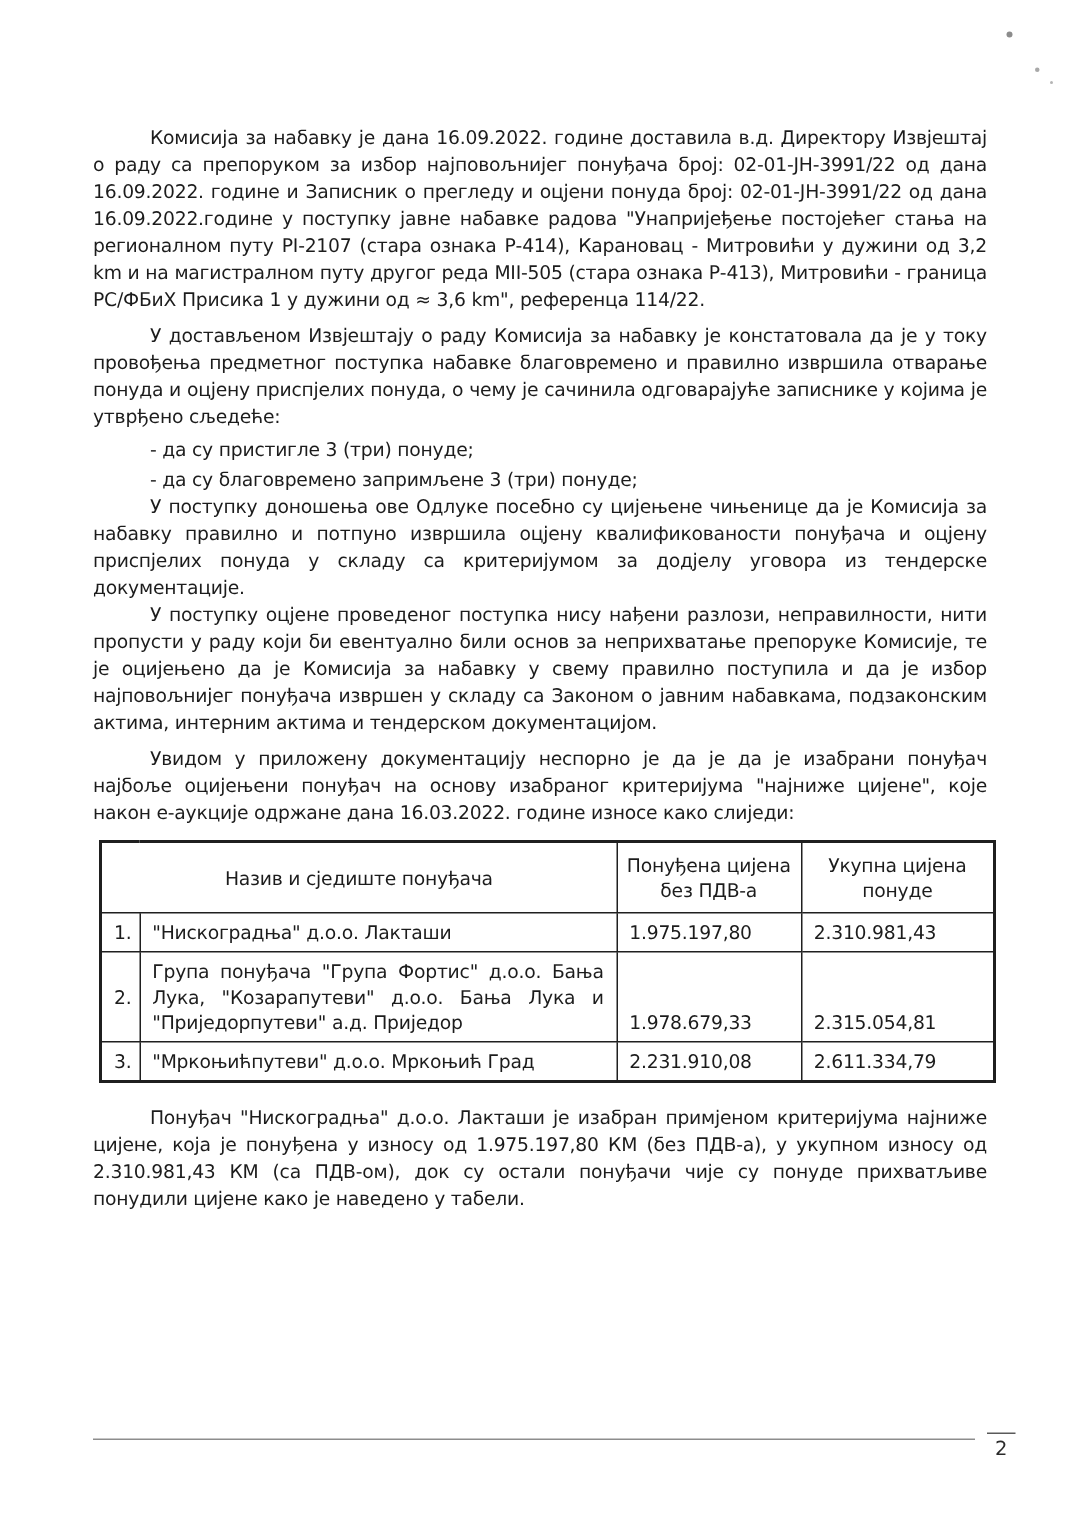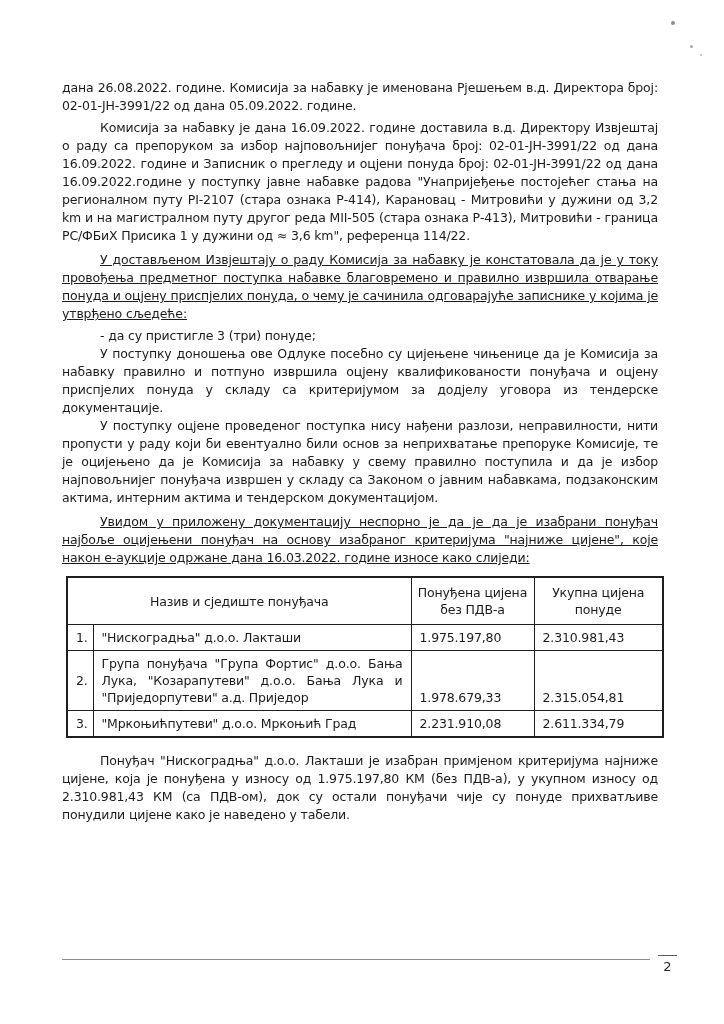--- a/index.html
+++ b/index.html
@@ -20,21 +20,21 @@
     font-size: 12.5px;
     line-height: 18px;
     text-align: justify;
     letter-spacing: -0.15px;
   }
   .para { margin: 0; text-indent: 38px; }
   .no-indent { text-indent: 0; }
   .mt20 { margin-top: 4px; }
   .mt14 { margin-top: 14px; }
   .mt10 { margin-top: 0; }
-  .mt6  { margin-top: 6px; text-decoration: underline; }
+  .mt6  { margin-top: 6px; }
   .mt4  { margin-top: 4px; }
   .mt2  { margin-top: 2px; }
 
   table.offers {
     border-collapse: collapse;
     table-layout: fixed;
     width: 596px;
     margin-left: 4px;
     margin-top: 9px;
     font-size: 12.5px;
@@ -84,27 +84,27 @@
 </style>
 </head>
 <body>
 
 <span class="speck speck-1"></span>
 <span class="speck speck-2"></span>
 <span class="speck speck-3"></span>
 
 <main class="content">
 
-  <p class="para no-indent">дана 26.08.2022. године. Комисија за набавку је именована Рјешењем в.д. Директора број: 02-01-ЈН-3991/22 од дана 05.09.2022. године.</p>
 
   <p class="para mt20">Комисија за набавку је дана 16.09.2022. године доставила в.д. Директору Извјештај о раду са препоруком за избор најповољнијег понуђача број: 02-01-ЈН-3991/22 од дана 16.09.2022. године и Записник о прегледу и оцјени понуда број: 02-01-ЈН-3991/22 од дана 16.09.2022.године у поступку јавне набавке радова "Унапријеђење постојећег стања на регионалном путу РI-2107 (стара ознака Р-414), Карановац - Митровићи у дужини од 3,2 km и на магистралном путу другог реда МII-505 (стара ознака Р-413), Митровићи - граница РС/ФБиХ Присика 1 у дужини од ≈ 3,6 km", референца 114/22.</p>
 
   <p class="para mt6">У достављеном Извјештају о раду Комисија за набавку је констатовала да је у току провођења предметног поступка набавке благовремено и правилно извршила отварање понуда и оцјену приспјелих понуда, о чему је сачинила одговарајуће записнике у којима је утврђено сљедеће:</p>
 
   <p class="para mt4">- да су пристигле 3 (три) понуде;</p>
+  <p class="para mt2">- да су благовремено запримљене 3 (три) понуде;</p>
 
   <p class="para mt10">У поступку доношења ове Одлуке посебно су цијењене чињенице да је Комисија за набавку правилно и потпуно извршила оцјену квалификованости понуђача и оцјену приспјелих понуда у складу са критеријумом за додјелу уговора из тендерске документације.</p>
 
   <p class="para mt10">У поступку оцјене проведеног поступка нису нађени разлози, неправилности, нити пропусти у раду који би евентуално били основ за неприхватање препоруке Комисије, те је оцијењено да је Комисија за набавку у свему правилно поступила и да је избор најповољнијег понуђача извршен у складу са Законом о јавним набавкама, подзаконским актима, интерним актима и тендерском документацијом.</p>
 
   <p class="para mt6">Увидом у приложену документацију неспорно је да је да је изабрани понуђач најбоље оцијењени понуђач на основу изабраног критеријума "најниже цијене", које након е-аукције одржане дана 16.03.2022. године износе како слиједи:</p>
 
   <table class="offers">
     <colgroup>
       <col class="c-num">

